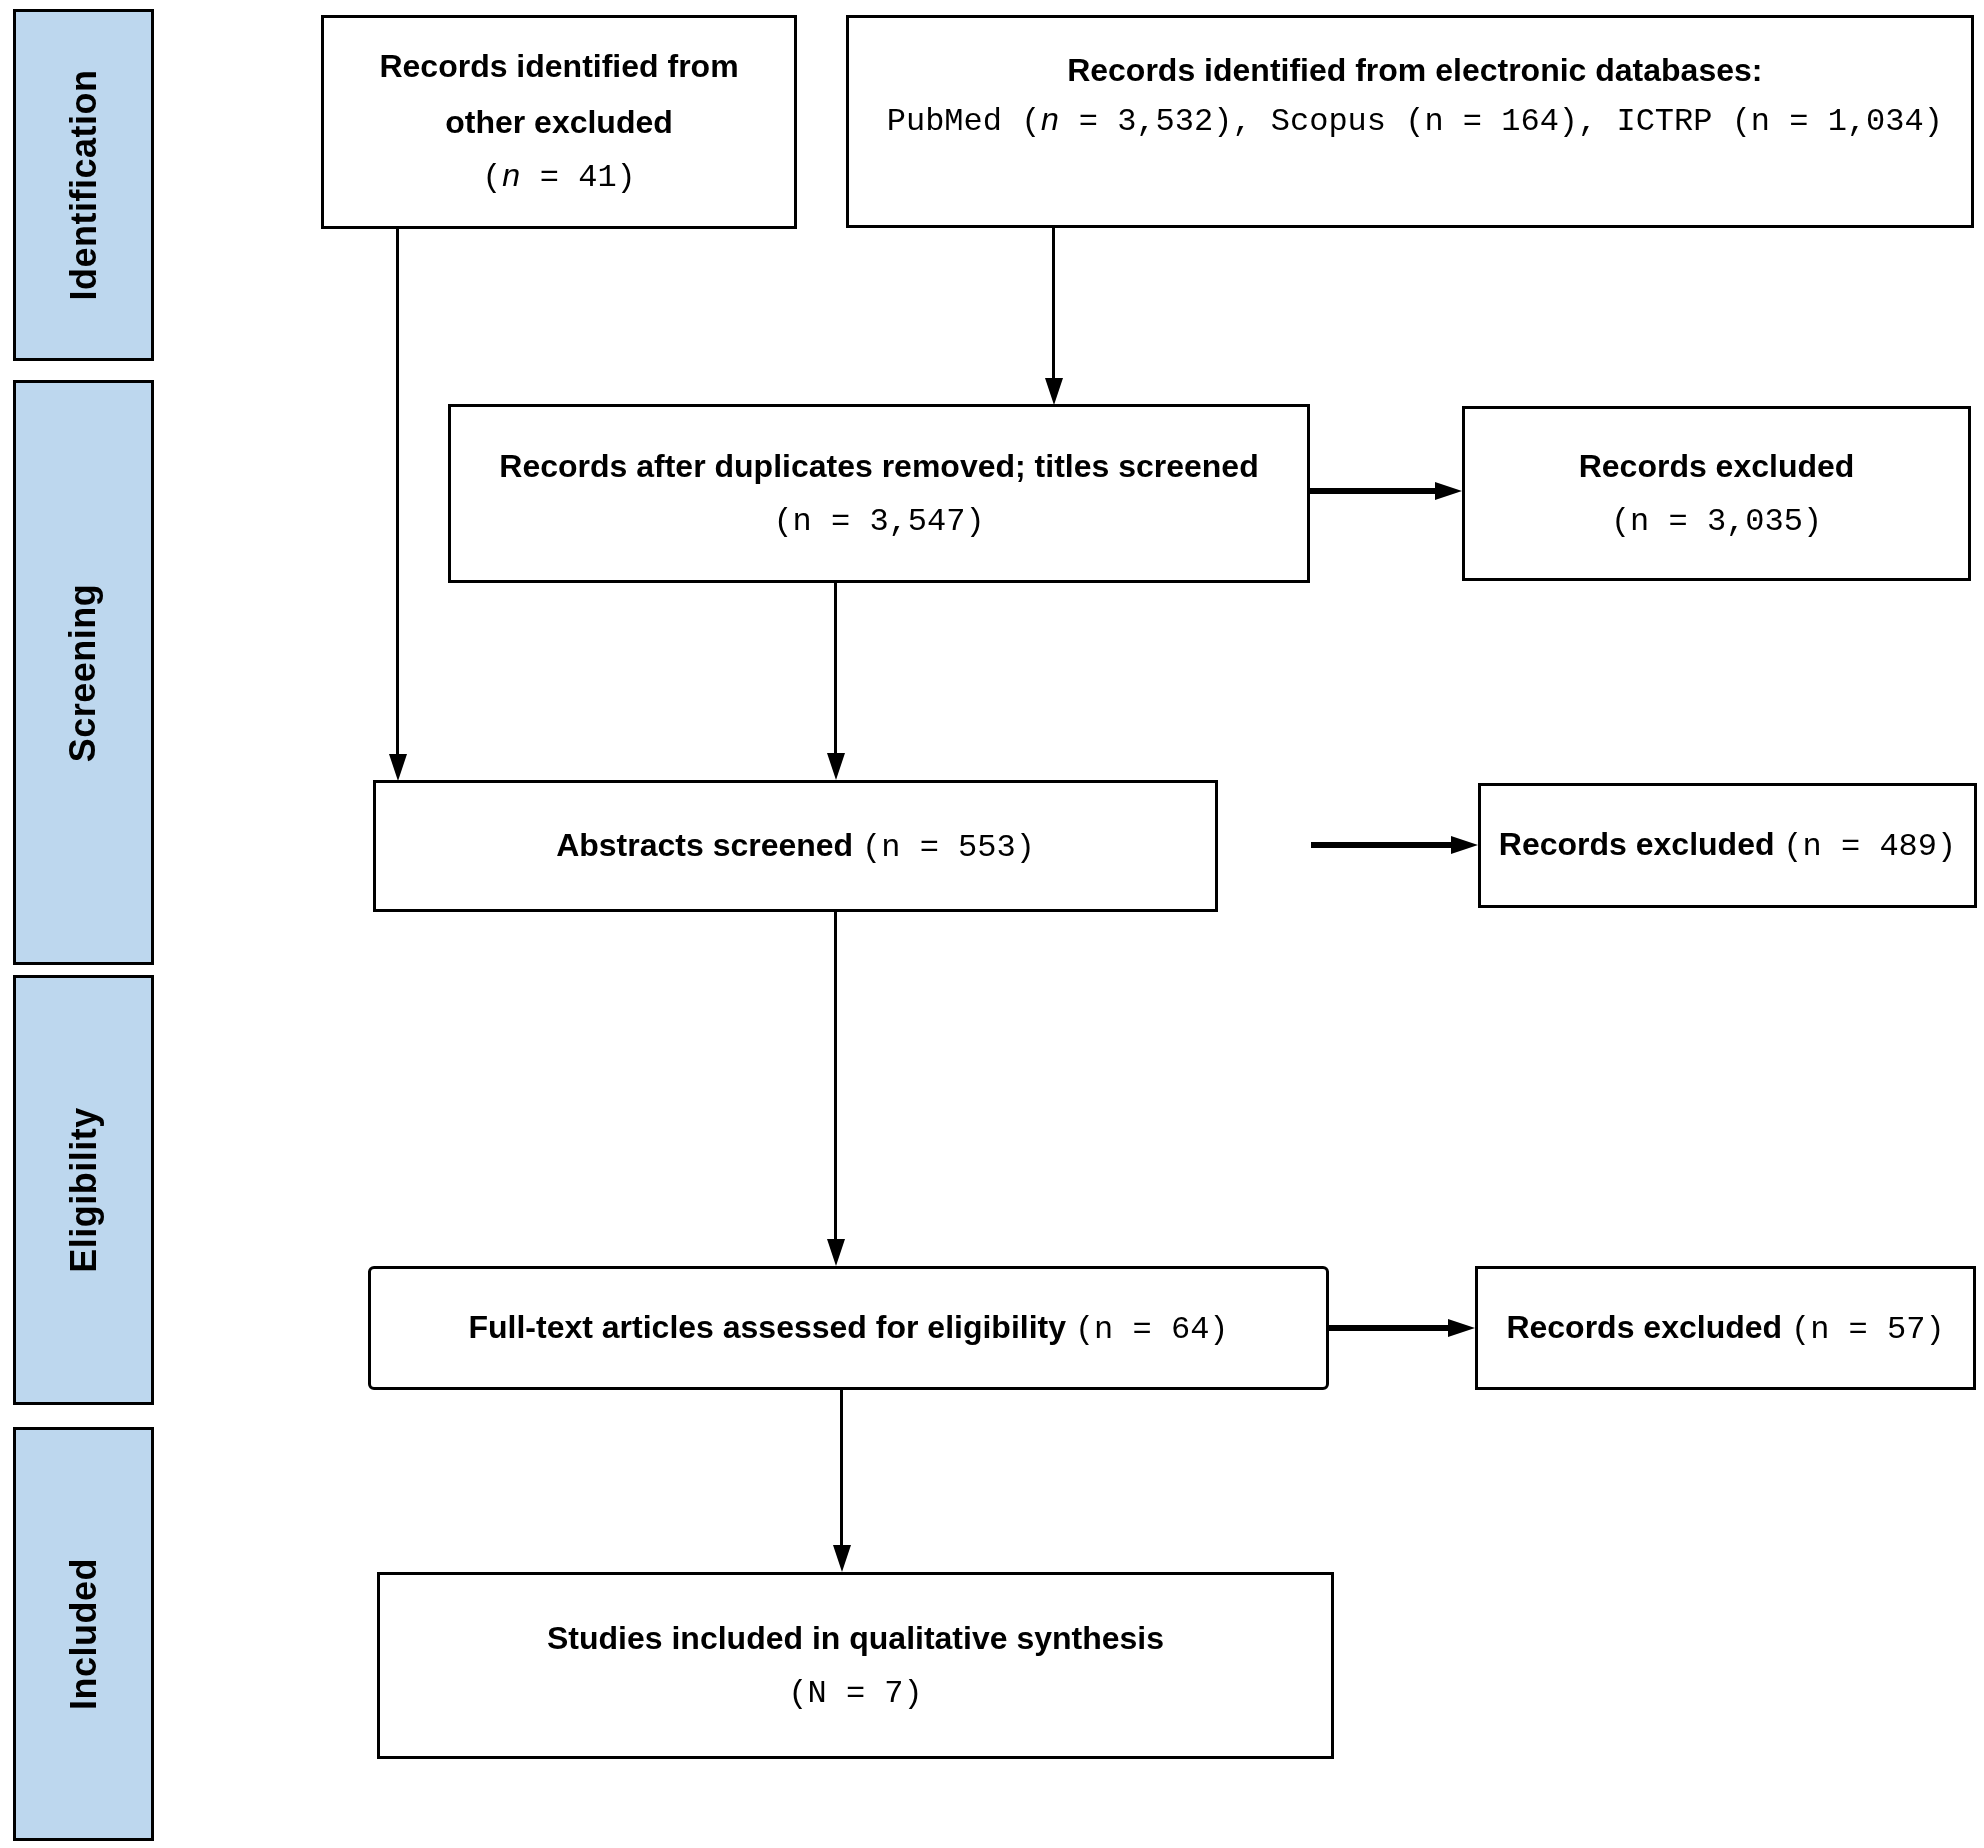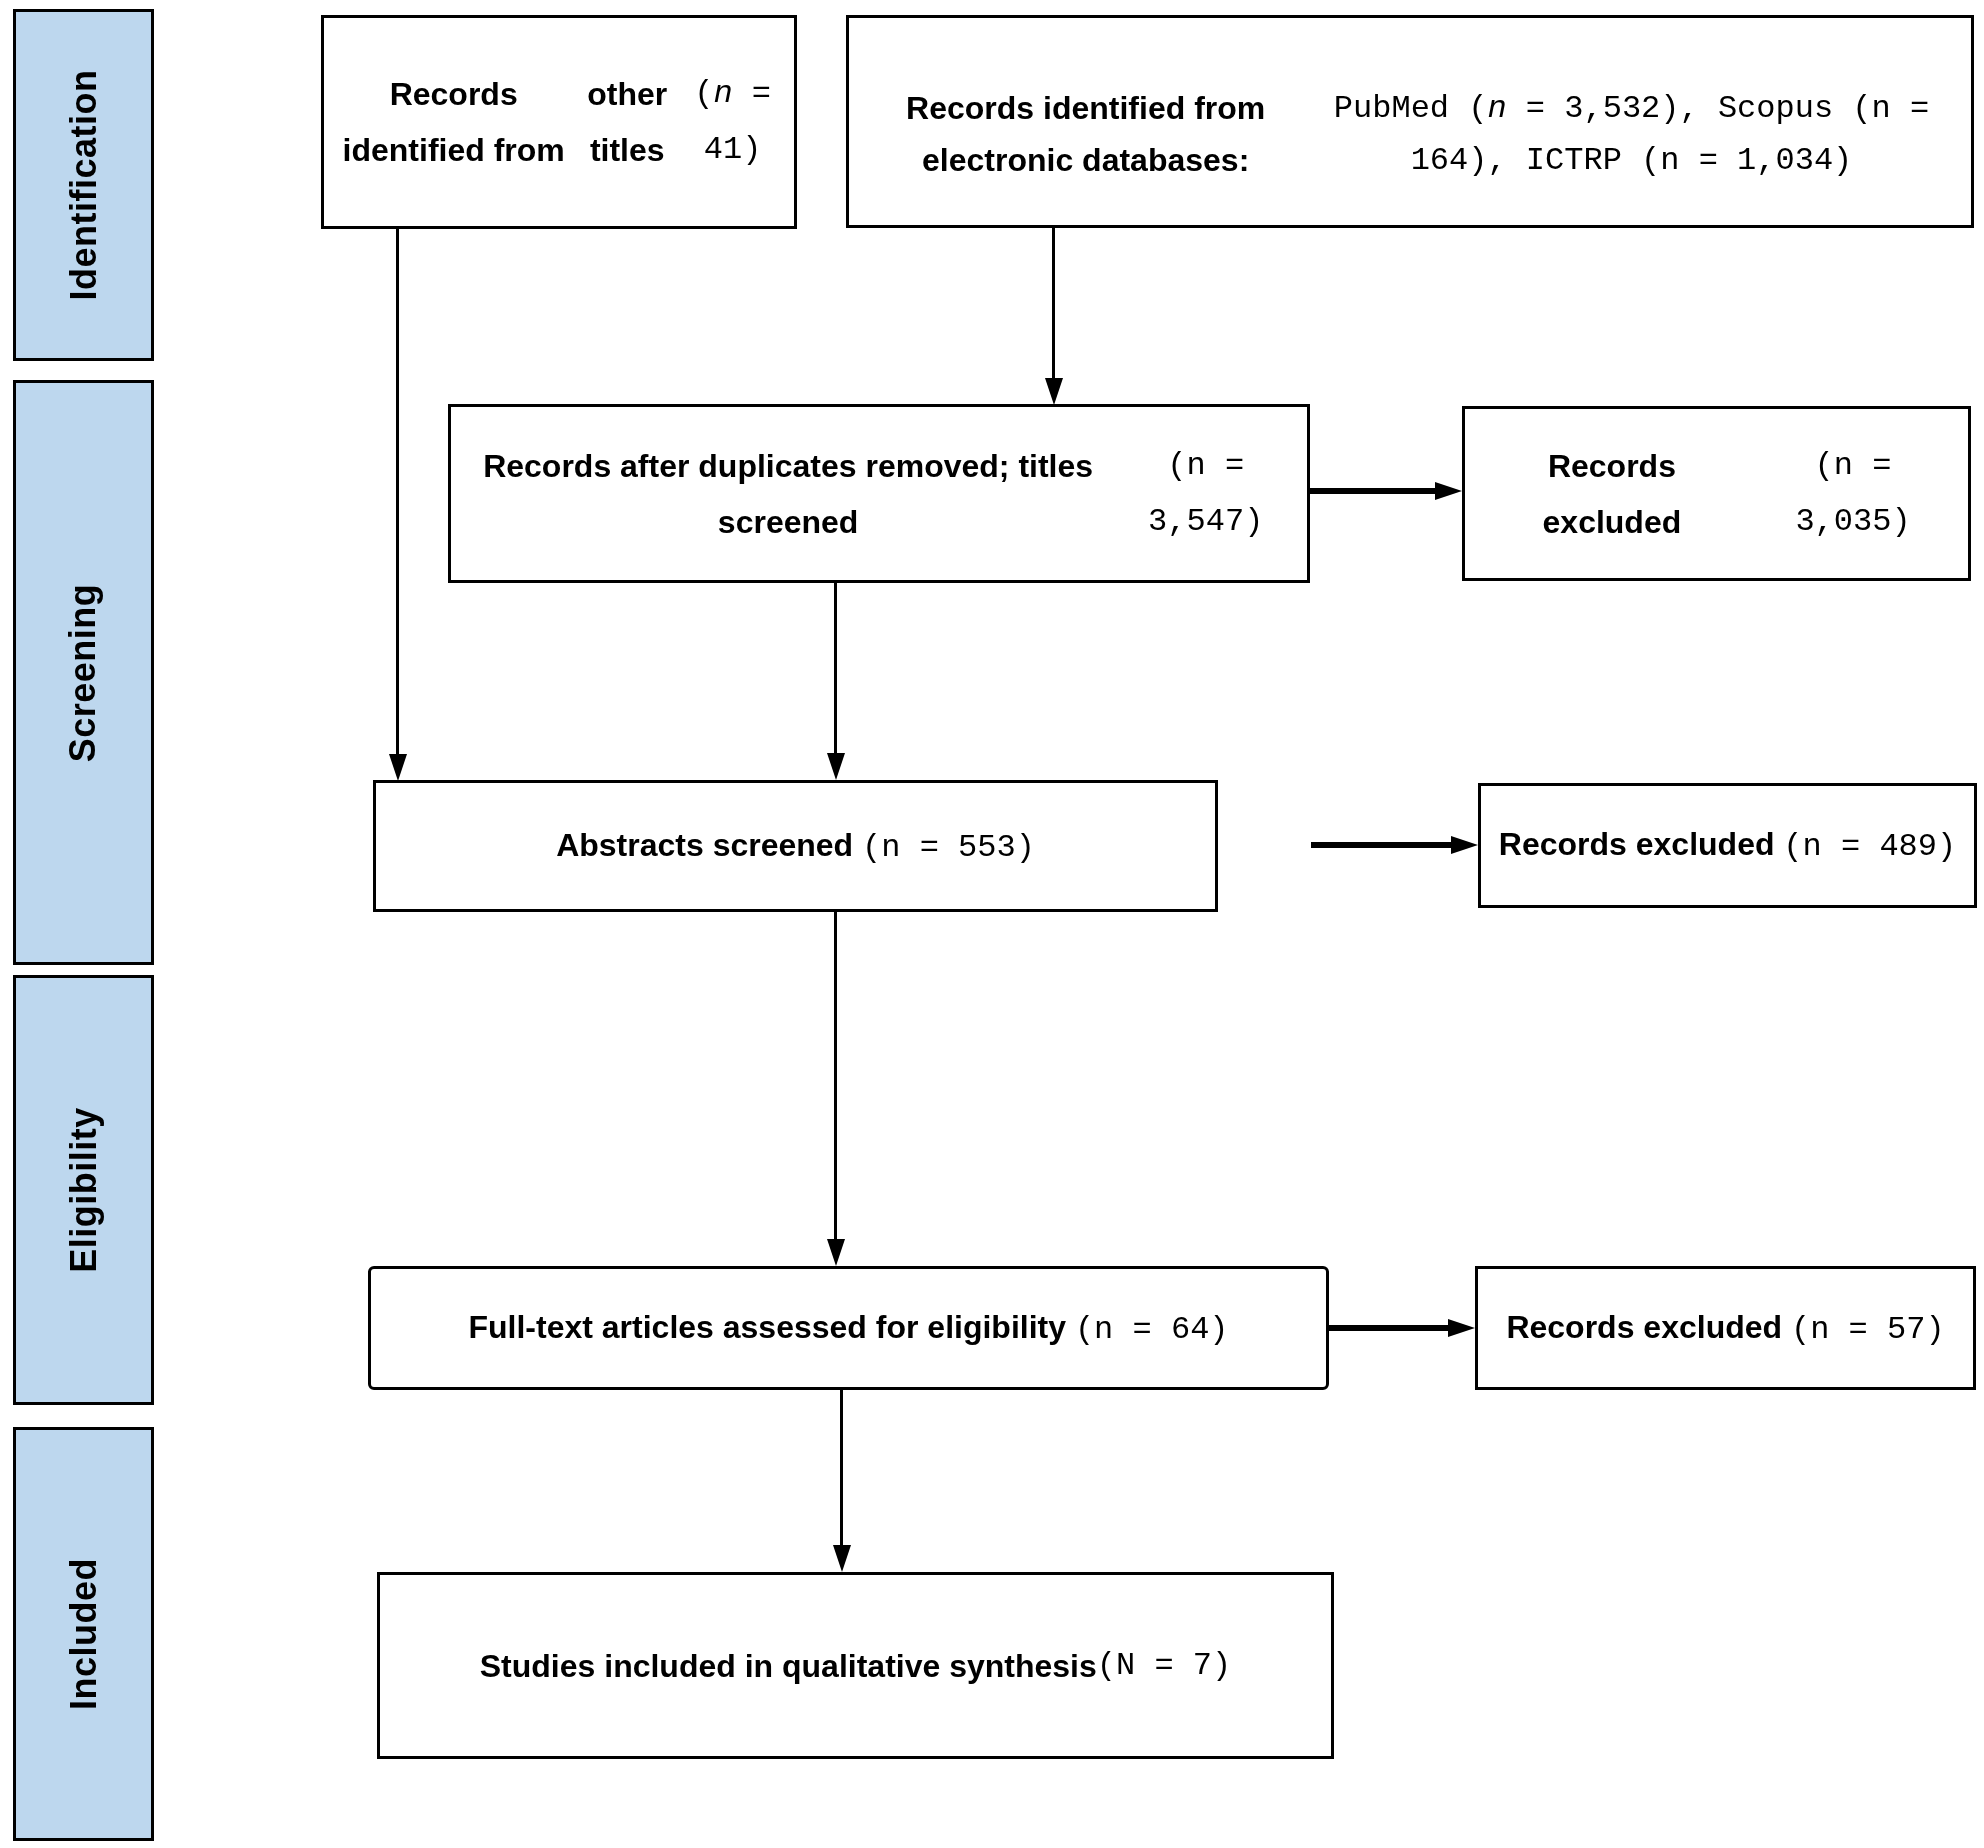--- a/index.html
+++ b/index.html
@@ -32,21 +32,21 @@
     font-size: 36px;
     letter-spacing: 0.5px;
   }
 
   
   .fbox {
     position: absolute;
     background: #ffffff;
     border: 3.7px solid #000;
     display: flex;
-    flex-direction: row;
+    flex-direction: column;
     align-items: center;
     justify-content: center;
     text-align: center;
     font-size: 32px;
     line-height: 1.75;
     padding: 0 10.4px;
   }
   .fbox .bt { font-weight: bold; }
   .fbox .bn { font-weight: normal; font-family: Liberation Mono, monospace; }
   .fbox .inline-row { white-space: nowrap; }
@@ -114,21 +114,21 @@
   </div>
   <div class="stage" id="stage-eligibility">
     <span class="stage-label">Eligibility</span>
   </div>
   <div class="stage" id="stage-included">
     <span class="stage-label">Included</span>
   </div>
 
   <div class="fbox" id="box-records-other-sources">
     <span class="bt">Records identified from</span>
-    <span class="bt">other titles</span>
+    <span class="bt">other excluded</span>
     <span class="bn">(<i>n</i> = 41)</span>
   </div>
 
   <div class="fbox" id="box-records-databases">
     <span class="bt">Records identified from electronic databases:</span>
     <span class="bn">PubMed (<i>n</i> = 3,532), Scopus (n = 164), ICTRP (n = 1,034)</span>
   </div>
 
   <div class="fbox" id="box-duplicates-removed">
     <span class="bt">Records after duplicates removed; titles screened</span>

